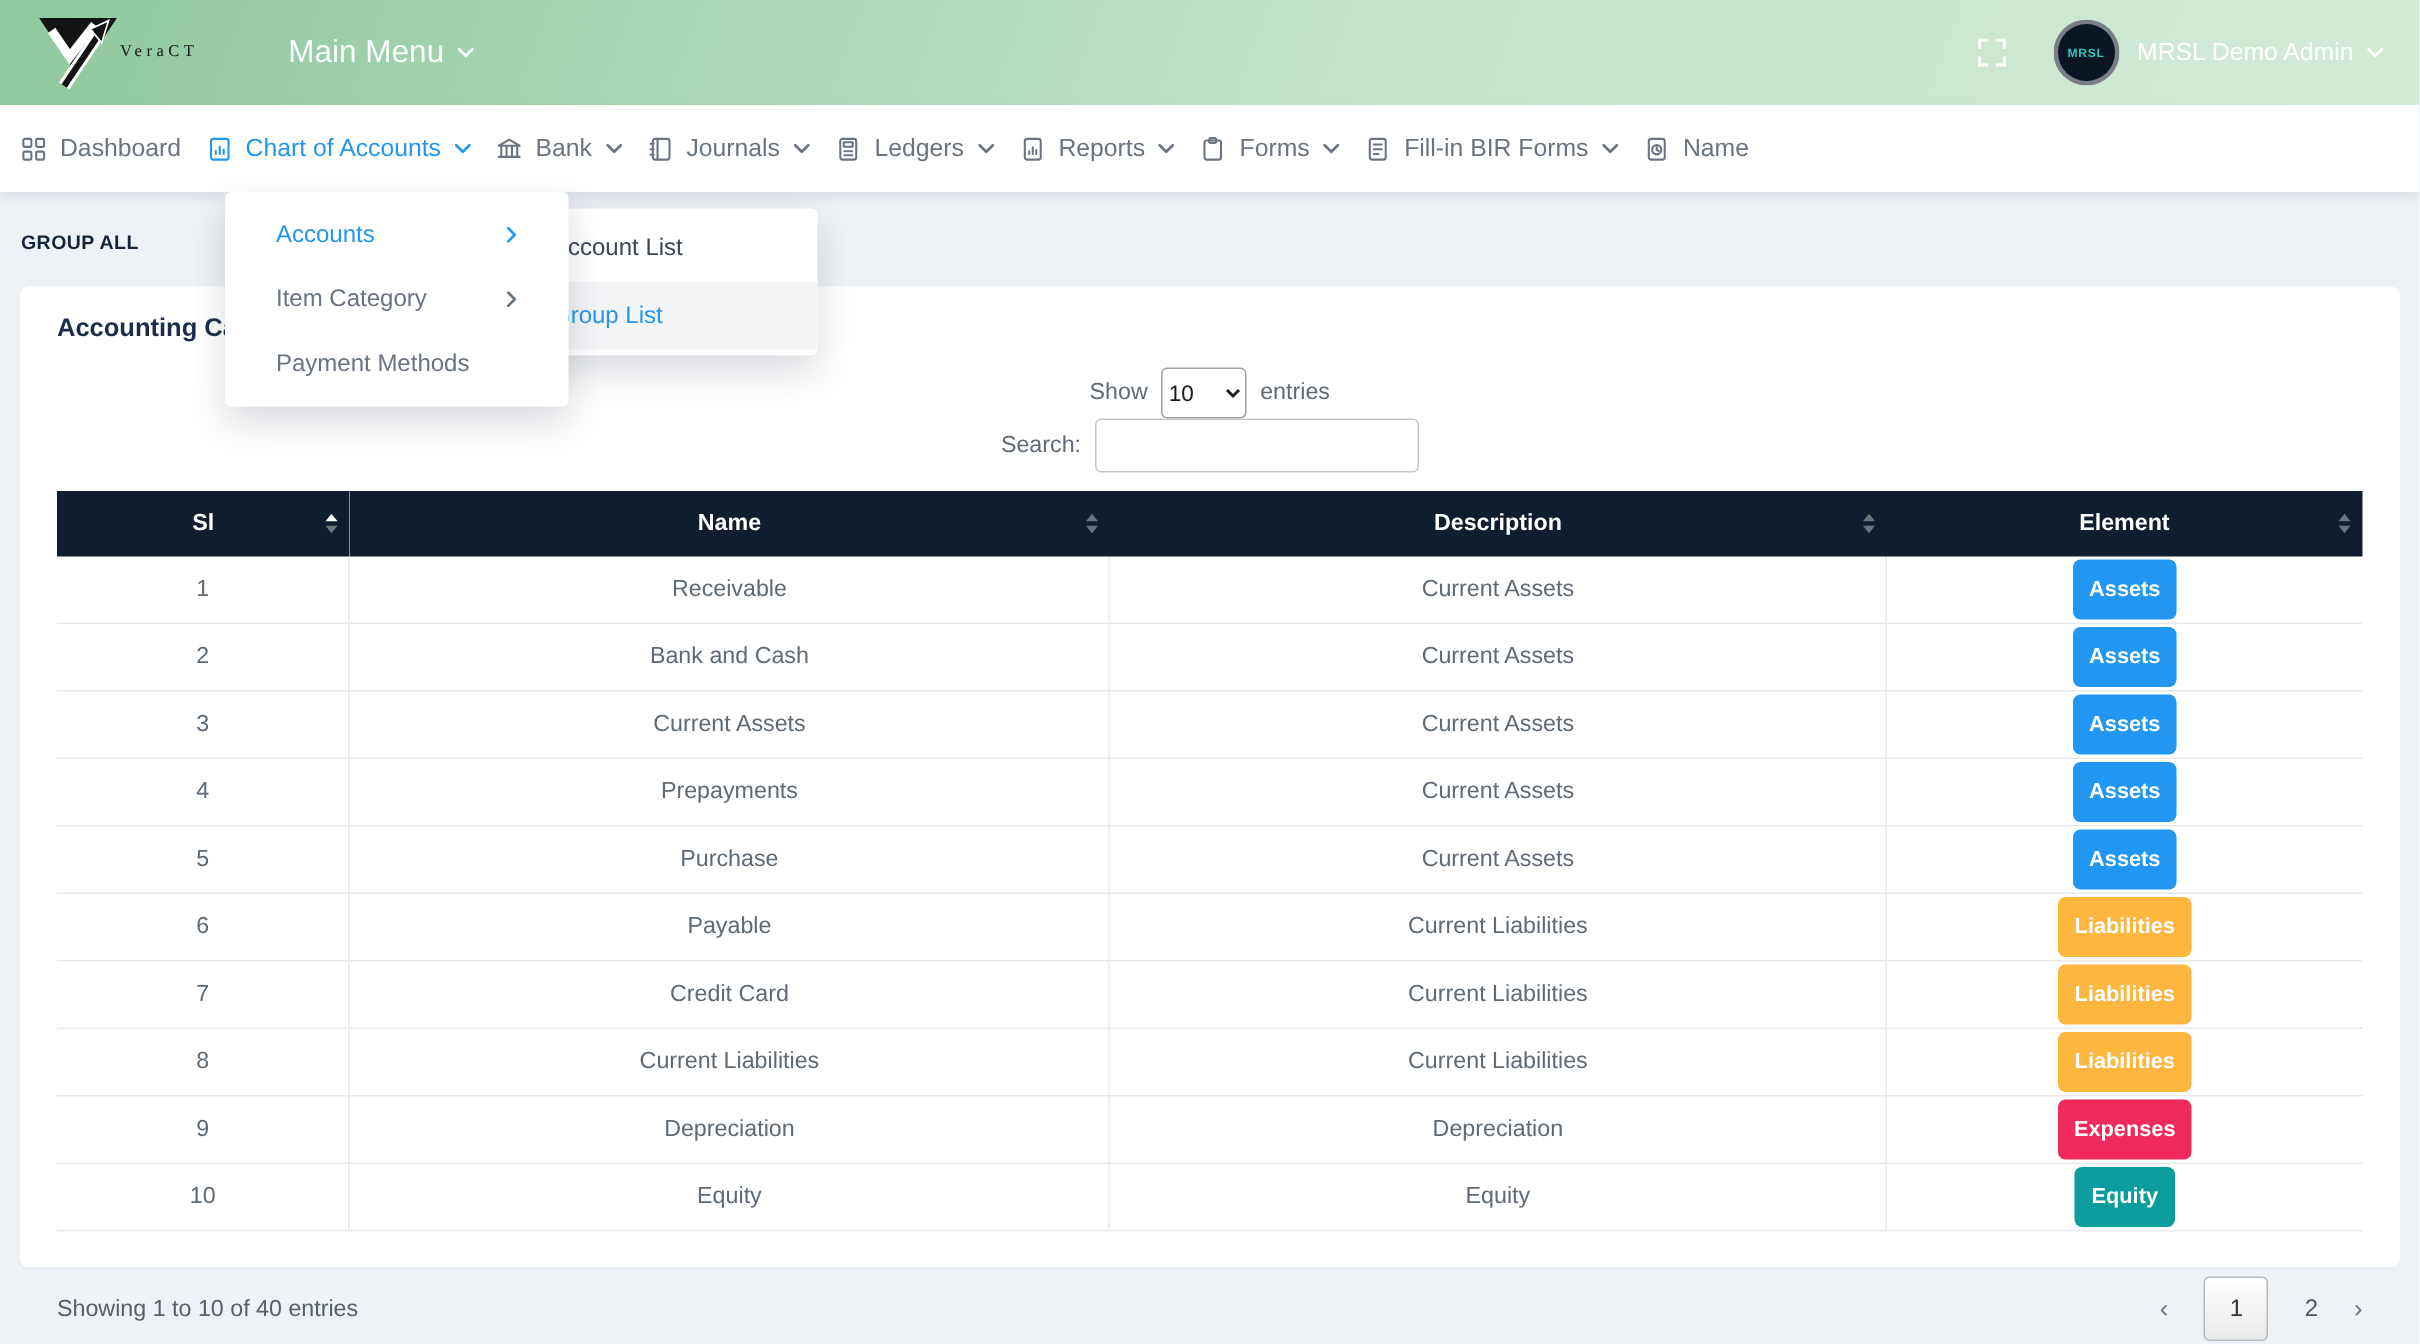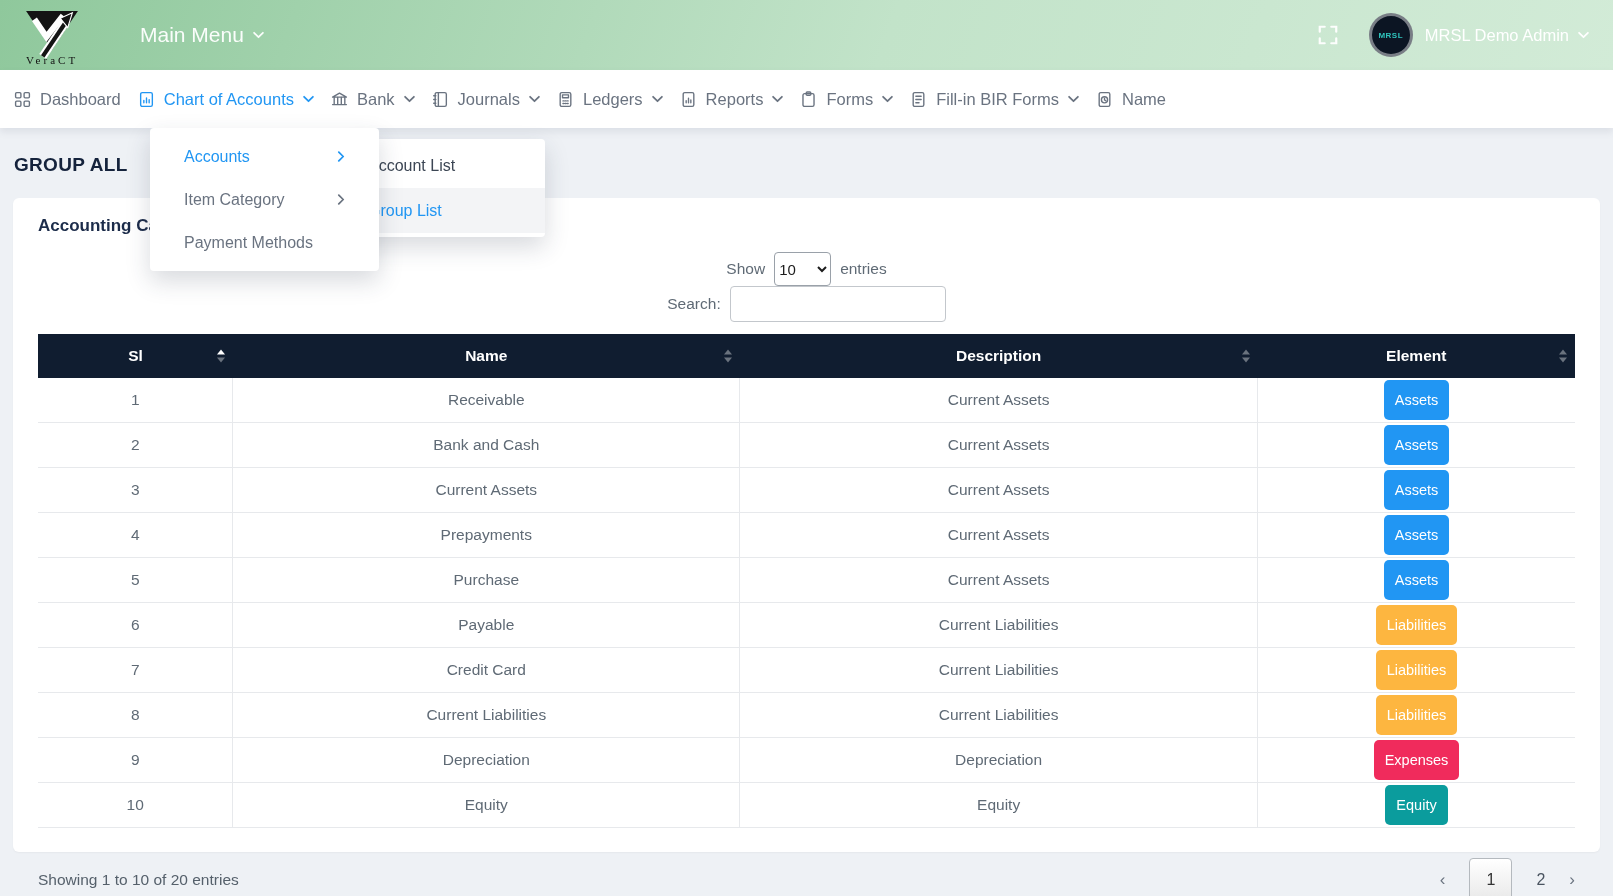--- a/index.html
+++ b/index.html
@@ -2,21 +2,21 @@
 <html><head>
 <meta charset="utf-8">
 <style>
   html,body{margin:0;padding:0;}
   body{font-family:"Liberation Sans",sans-serif;background:#eef1f5;}
   .app{position:relative;width:1613px;height:896px;overflow:hidden;background:#eef1f5;}
 
   
   .topbar{height:70px;background:linear-gradient(110deg,#8fc89c 0%,#c2e3c9 55%,#d2ebd7 100%);
           display:flex;align-items:center;padding:0 24px;position:relative;z-index:5;}
-  .brand{display:flex;flex-direction:column;align-items:center;line-height:1;margin-top:6px;cursor:pointer;}
+  .brand{display:flex;align-items:center;line-height:1;margin-top:6px;cursor:pointer;}
   .brand-text{font-family:"Liberation Serif",serif;font-size:11px;letter-spacing:3px;color:#131313;margin-top:-8px;}
   .main-menu{margin-left:60px;display:flex;align-items:center;gap:9px;color:rgba(255,255,255,.95);
              font-size:21px;cursor:pointer;}
   .top-spacer{flex:1;}
   .fullscreen-btn{display:flex;cursor:pointer;margin-right:30px;}
   .avatar{width:38px;height:38px;border-radius:50%;background:#0c1523;border:3px solid rgba(255,255,255,.45);
           display:flex;align-items:center;justify-content:center;cursor:pointer;}
   .avatar span{color:#2fc4bd;font-size:8px;font-weight:bold;letter-spacing:.5px;}
   .user-menu{display:flex;align-items:center;gap:9px;margin-left:12px;color:#fff;font-size:16.5px;cursor:pointer;}
 
@@ -35,21 +35,21 @@
               border-radius:4px;box-shadow:0 10px 24px rgba(40,50,70,.18);z-index:60;}
   .menu-item{display:flex;justify-content:space-between;align-items:center;height:43px;padding:0 18px;
              font-size:16px;color:#6a7380;cursor:pointer;}
   .menu-item.active{color:#2196f3;}
   .submenu-panel{position:absolute;left:346px;top:139px;width:199px;padding:4px 0;background:#fff;
                  border-radius:4px;box-shadow:0 10px 24px rgba(40,50,70,.18);z-index:59;}
   .submenu-item{display:flex;align-items:center;height:45px;padding:0 22px;font-size:16px;color:#3c4654;cursor:pointer;}
   .submenu-item.active{background:#f3f4f6;color:#2196f3;}
 
   
-  .page-title{margin:26px 0 0 14px;font-size:19px;font-weight:800;color:#15233c;letter-spacing:.3px;}
+  .page-title{margin:26px 0 0 14px;font-size:13px;font-weight:800;color:#15233c;letter-spacing:.3px;}
   .card{margin:22px 13px 0;height:654px;background:#fff;border-radius:6px;padding:18px 25px;
         box-sizing:border-box;position:relative;box-shadow:0 1px 2px rgba(0,0,0,.04);}
   .card-title{font-size:17px;font-weight:700;color:#1c2c4a;}
   .controls{display:flex;justify-content:space-between;align-items:center;margin-top:16px;flex-direction:column;}
   .show-group,.search-group{display:flex;align-items:center;gap:9px;color:#5f6a75;font-size:15.5px;}
   .show-group select{height:34px;width:57px;border:1px solid #9aa1a9;border-radius:4px;font-size:15px;
                      color:#1c1c1c;background:#fff;font-family:"Liberation Sans",sans-serif;}
   .search-group input{width:196px;height:34px;border:1px solid #c3c7cc;border-radius:4px;padding:0 9px;
                       font-size:15px;outline:none;font-family:"Liberation Sans",sans-serif;}
 
@@ -58,21 +58,21 @@
   thead th{background:#101d30;color:#fff;height:44px;font-weight:700;position:relative;padding:0 20px;}
   th.c1{width:11.4%;} th.c2{width:33.8%;} th.c3{width:34.6%;} th.c4{width:20.2%;}
   .sorters{position:absolute;right:8px;top:50%;transform:translateY(-50%);display:flex;flex-direction:column;gap:3px;}
   .tri-up{width:0;height:0;border-left:4px solid transparent;border-right:4px solid transparent;
           border-bottom:5px solid rgba(255,255,255,.38);}
   .tri-down{width:0;height:0;border-left:4px solid transparent;border-right:4px solid transparent;
             border-top:5px solid rgba(255,255,255,.38);}
   th.sorted-asc .tri-up{border-bottom-color:#fff;}
   tbody td{height:42px;text-align:center;color:#5f6a75;border-bottom:1px solid #e7e9ec;}
   tbody td + td{border-left:1px solid #e7e9ec;}
-  .badge{display:inline-block;padding:12px 11px;border-radius:5px;color:#fff;font-size:14.5px;}
+  .badge{display:inline-block;padding:12px 11px;border-radius:5px;color:#fff;font-size:14.5px;font-weight:bold;}
   .badge-assets{background:#2196f3;}
   .badge-liabilities{background:#fdb640;}
   .badge-expenses{background:#f02b5c;}
   .badge-equity{background:#0b9c9d;}
 
   
   .table-footer{display:flex;justify-content:space-between;align-items:center;margin-top:30px;
                 color:#55606b;font-size:15.5px;}
   .pagination{display:flex;align-items:center;gap:24px;color:#6b7480;}
   .pg-chevron{font-size:17px;cursor:pointer;color:#6b7480;}
@@ -369,21 +369,21 @@
         <tr>
           <td>10</td>
           <td>Equity</td>
           <td>Equity</td>
           <td><span class="badge badge-equity">Equity</span></td>
         </tr>
       </tbody>
     </table>
 
     <div class="table-footer">
-      <div>Showing 1 to 10 of 20 entries</div>
+      <div>Showing 1 to 10 of 40 entries</div>
       <div class="pagination">
         <span class="pg-chevron">‹</span>
         <span class="page-btn">1</span>
         <span class="page-link">2</span>
         <span class="pg-chevron">›</span>
       </div>
     </div>
   </div>
 
 </div>

